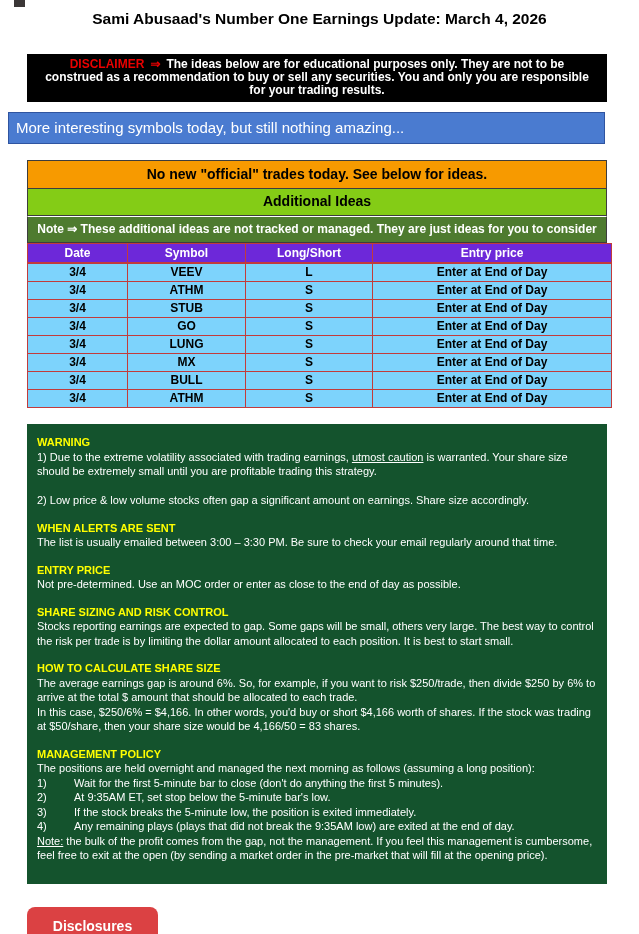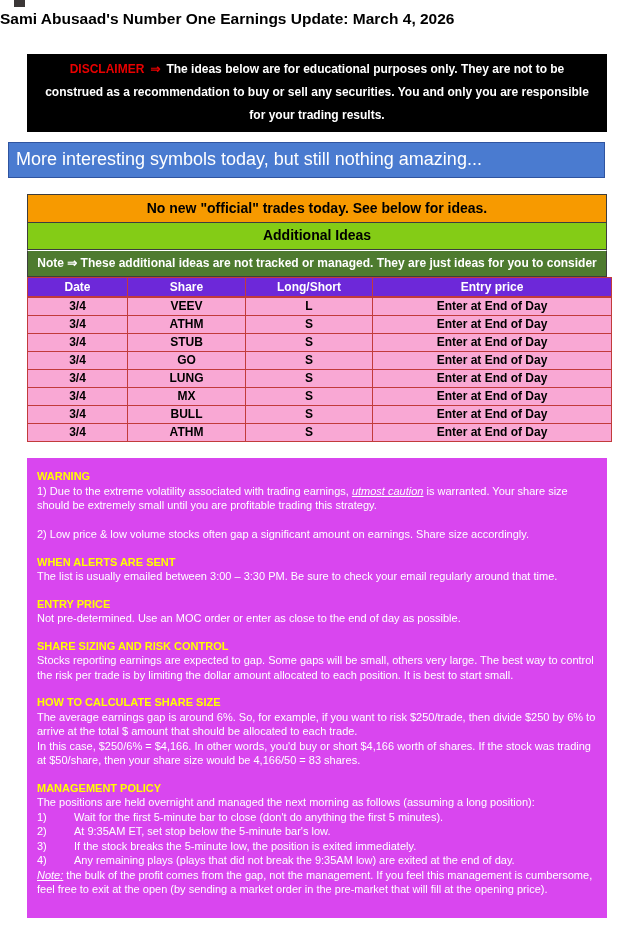--- a/index.html
+++ b/index.html
@@ -9,47 +9,47 @@
     background:#ffffff;
     font-family:"Liberation Sans", sans-serif;
     overflow:hidden;
     color:#000;
   }
   .artifact{
     position:absolute;left:14px;top:0;width:11px;height:7px;background:#3b3737;
   }
   .title{
     padding-top:10px;
-    text-align:left;
+    text-align:center;
     font-size:15.5px;
     font-weight:bold;
     color:#000;
   }
   .disclaimer{
     margin:26px auto 0 27px;
     width:580px;
     box-sizing:border-box;
     background:#000;
     color:#fff;
     font-size:12px;
     font-weight:bold;
-    line-height:23px;
+    line-height:13px;
     text-align:center;
     padding:4px 14px 5px 14px;
   }
   .disclaimer .red{color:#e80000;}
   .disclaimer .arrow{color:#e80000;padding:0 6px;}
   .comment-banner{
     margin:10px 0 0 8px;
     width:597px;
     box-sizing:border-box;
     background:#4a7bd0;
     border:1px solid #2f54a0;
     color:#fff;
-    font-size:18px;
+    font-size:15px;
     padding:6px 0 7px 7px;
   }
   .ideas{margin:16px 0 0 27px;width:580px;}
   .bar{
     box-sizing:border-box;
     text-align:center;
     border:1px solid #3d3d3d;
   }
   .bar.orange{
     background:#f79a00;
@@ -82,41 +82,41 @@
     height:17px;
     line-height:17px;
     overflow:hidden;
   }
   .ideas-table th{
     background:#6d28d9;
     color:#fff;
     height:18px;
     border-bottom:2px solid #c23b3b;
   }
-  .ideas-table td{background:#f9a8d4;color:#000;}
+  .ideas-table td{background:#7dd3fc;color:#000;}
   .col-date{width:99px;}
   .col-symbol{width:117px;}
   .col-side{width:126px;}
   .col-entry{width:238px;}
   .info-panel{
     margin:16px 0 0 27px;
     width:580px;
     height:460px;
     box-sizing:border-box;
-    background:#d946ef;
+    background:#14532d;
     color:#fff;
     font-size:11px;
     line-height:14.5px;
     padding:11px 10px 8px 10px;
     overflow:hidden;
   }
   .info-panel .hd{color:#ffff00;font-weight:bold;}
   .info-panel p{margin:0 0 13px 0;}
   .info-panel p.tight{margin:0;}
-  .info-panel .u{text-decoration:underline;font-style:italic;}
+  .info-panel .u{text-decoration:underline;}
   .mgmt-item{display:flex;}
   .mgmt-item .num{width:37px;flex:0 0 37px;}
   .btn-disclosures{
     margin:23px 0 0 27px;
     width:131px;height:37px;
     background:#db4143;
     border:none;
     border-radius:8px;
     color:#fff;
     font-family:"Liberation Sans", sans-serif;
@@ -143,21 +143,21 @@
 
   <div class="ideas">
     <div class="bar orange">No new "official" trades today. See below for ideas.</div>
     <div class="bar yellow">Additional Ideas</div>
     <div class="bar green">Note ⇒ These additional ideas are not tracked or managed. They are just ideas for you to consider</div>
 
     <table class="ideas-table">
       <thead>
         <tr>
           <th class="col-date">Date</th>
-          <th class="col-symbol">Share</th>
+          <th class="col-symbol">Symbol</th>
           <th class="col-side">Long/Short</th>
           <th class="col-entry">Entry price</th>
         </tr>
       </thead>
       <tbody>
         <tr>
           <td>3/4</td>
           <td>VEEV</td>
           <td>L</td>
           <td>Enter at End of Day</td>

